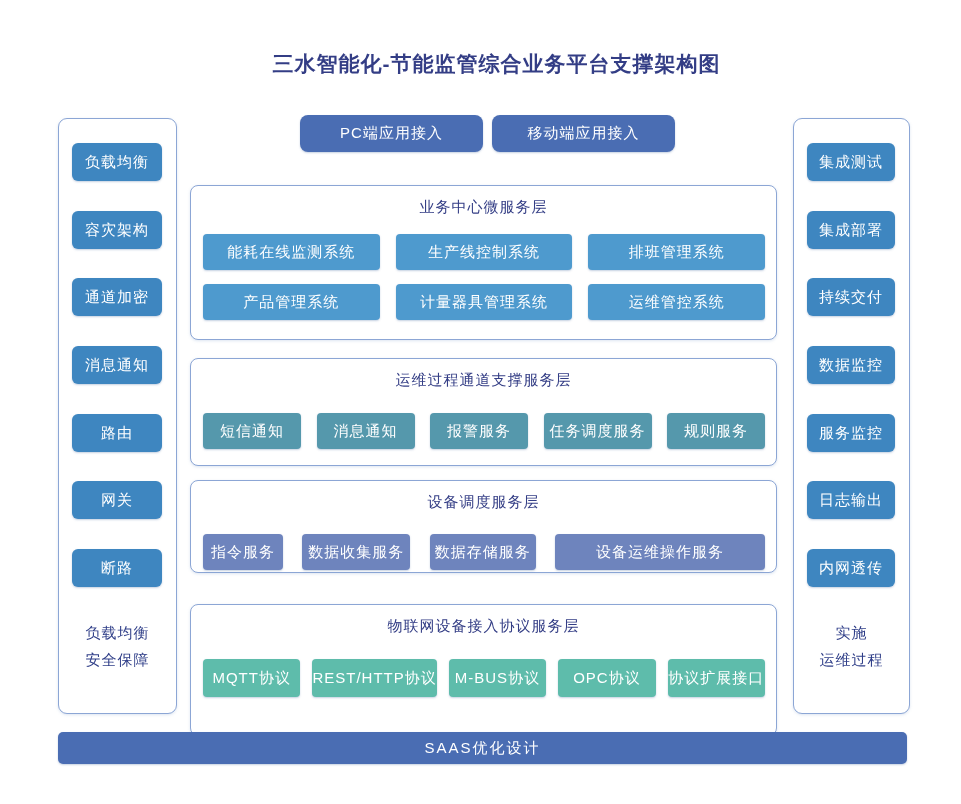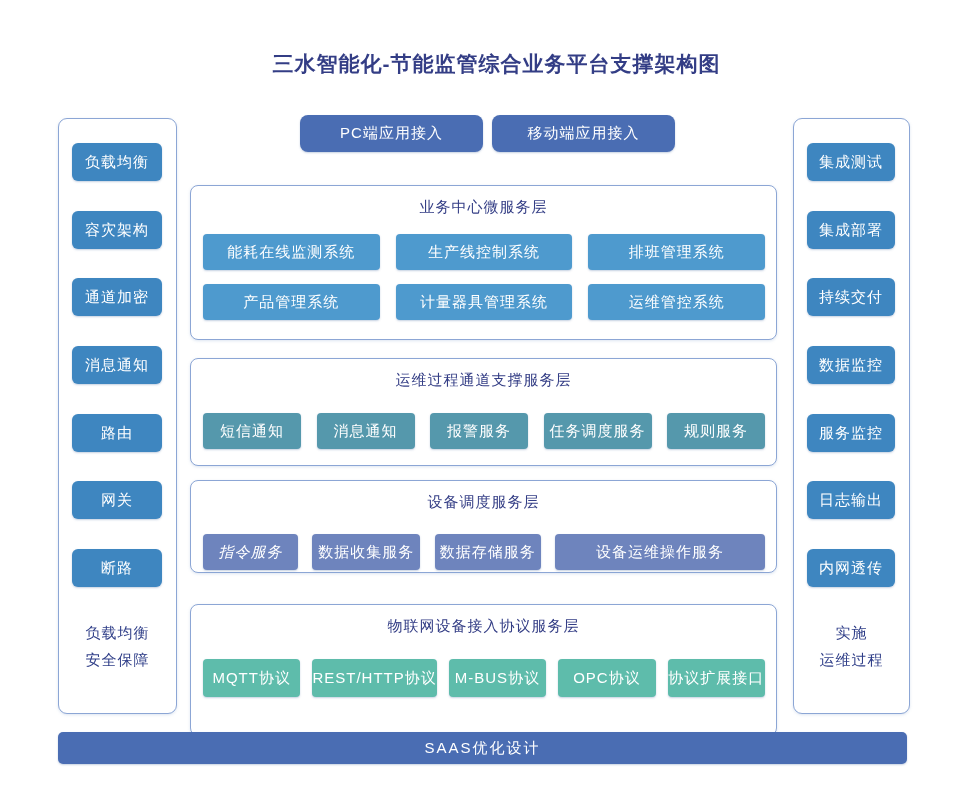--- a/index.html
+++ b/index.html
@@ -64,21 +64,21 @@
   #layer-business .row1{top:48px;gap:16px;}
   #layer-business .row2{top:98px;gap:16px;}
   #layer-business .node{flex:1;height:36px;border-radius:4px;}
   #layer-channel .row{top:54px;justify-content:space-between;}
   #layer-channel .node{height:36px;border-radius:4px;}
   #layer-device .row{top:53px;justify-content:space-between;}
   #layer-device .node{height:36px;border-radius:4px;}
   #layer-iot .row{top:54px;gap:12px;}
   #layer-iot .node{flex:1;height:38px;border-radius:4px;}
 
-  .w98{width:98px;} .w100{width:95px;font-style:italic;} .w106{width:106px;} .w108{width:108px;} .w210{width:210px;}
+  .w98{width:98px;} .w100{width:80px;} .w106{width:106px;} .w108{width:108px;} .w210{width:210px;}
 
   .footer-bar{
     position:absolute;left:58px;top:732px;width:849px;height:32px;
     border-radius:5px;display:flex;align-items:center;justify-content:center;
     color:#ffffff;font-size:15px;letter-spacing:2px;
     box-shadow:0 1px 2px rgba(90,120,170,.35);
   }
 </style>
 </head>
 <body>

